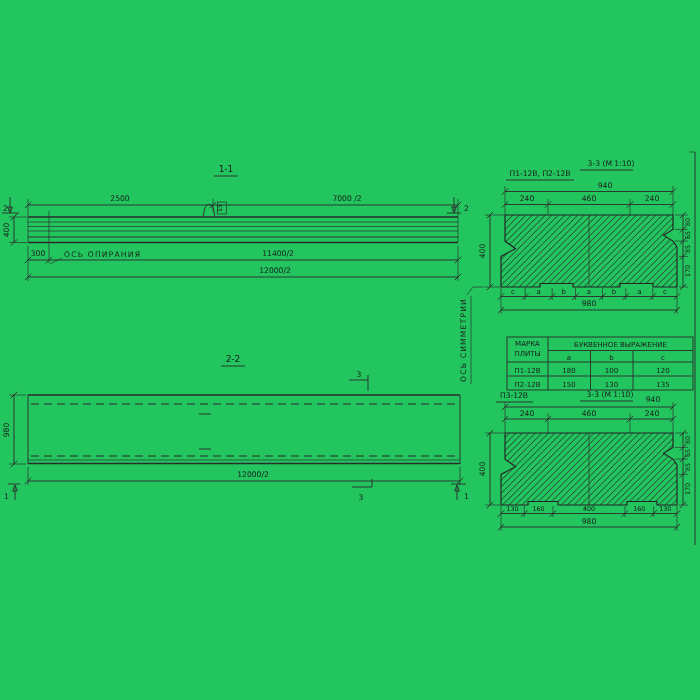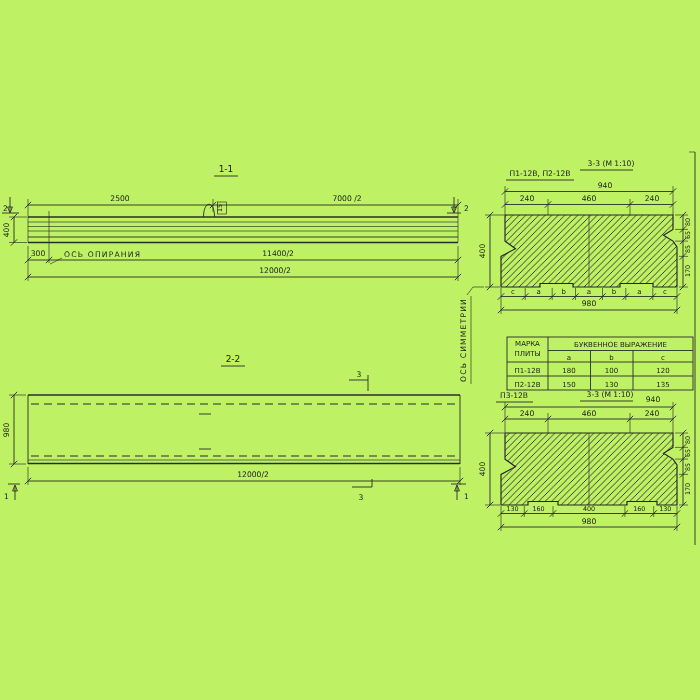--- a/index.html
+++ b/index.html
@@ -1,16 +1,16 @@
 <!DOCTYPE html>
 <html><head>
 <meta charset="utf-8">
 <style>
   html,body{margin:0;padding:0;background:#ffffff;}
-  .canvas{position:relative;width:700px;height:700px;background:#bef264;overflow:hidden;}
+  .canvas{position:relative;width:700px;height:700px;background:#22c55e;overflow:hidden;}
   svg text{font-family:"DejaVu Sans","Liberation Sans",sans-serif;fill:#1b1b1b;}
   .t9{font-size:9px;}
   .t8{font-size:7.6px;}
   .t7{font-size:7px;}
   .t65{font-size:6.4px;}
   .mid{text-anchor:middle;}
   .sp{letter-spacing:1.2px;}
   svg line,svg path,svg polyline,svg polygon,svg rect{stroke:#2b2b2b;fill:none;stroke-width:0.9;}
   .w2{stroke-width:1.7;}
   .w07{stroke-width:0.65;}

